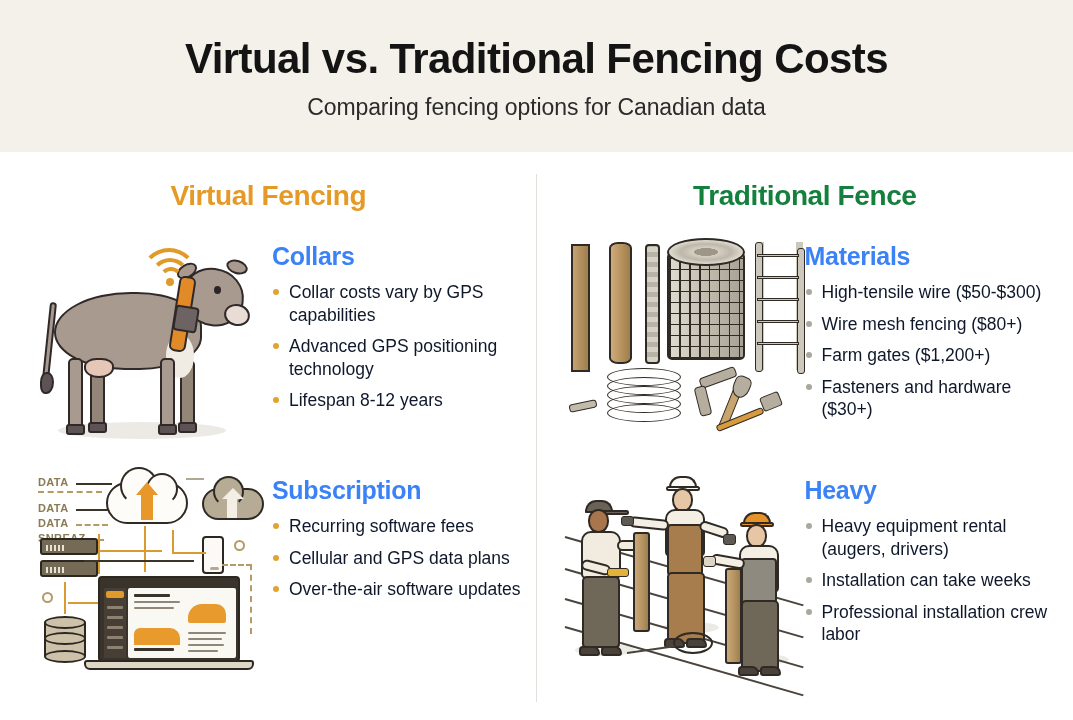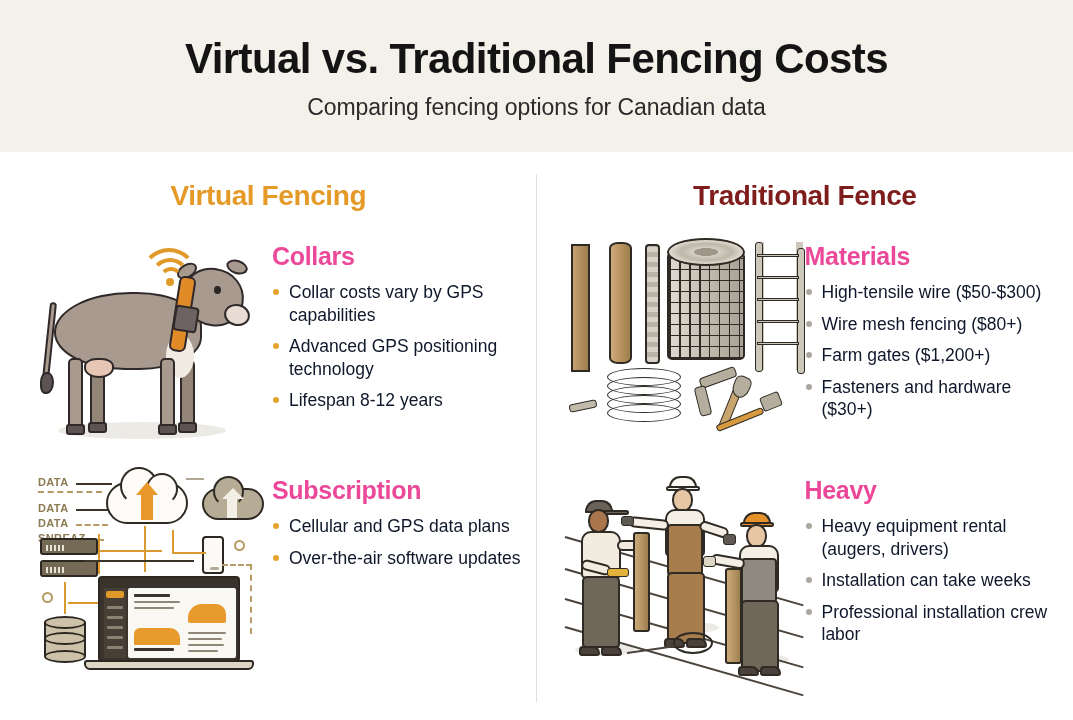--- a/index.html
+++ b/index.html
@@ -49,37 +49,37 @@
     background: #e2e0da;
   }
 
   .col-title {
     position: absolute; top: 28px;
     width: 100%; text-align: center;
     font-size: 28px; font-weight: 700;
     letter-spacing: -0.4px;
   }
   .col-title.virtual { color: #e59a28; }
-  .col-title.traditional { color: #7f1d1d; }
+  .col-title.traditional { color: #15803d; }
 
   
   .block {
     position: absolute;
     display: flex; align-items: flex-start;
   }
   .block.b1 { top: 78px; }
   .block.b2 { top: 312px; }
   .illus {
     position: relative; flex: 0 0 auto;
     width: 248px; height: 205px;
   }
   .text-col { flex: 1 1 auto; padding-top: 12px; }
   .sec-heading {
     font-size: 25px; font-weight: 700;
-    color: #ec4899; letter-spacing: -0.3px;
+    color: #3b82f6; letter-spacing: -0.3px;
     margin-bottom: 10px;
   }
   ul.bullets { list-style: none; }
   ul.bullets li {
     position: relative;
     padding-left: 17px;
     margin-bottom: 9px;
     font-size: 17.5px;
     line-height: 1.29;
     color: #0f172a;
@@ -567,20 +567,21 @@
               <div class="txt-line" style="left:60px; top:50px; width:34px;"></div>
               <div class="txt-line" style="left:60px; top:56px; width:36px;"></div>
               <div class="txt-line" style="left:60px; top:62px; width:30px;"></div>
             </div>
           </div>
           <div class="laptop-base"></div>
         </div>
         <div class="text-col">
           <div class="sec-heading">Subscription</div>
           <ul class="bullets">
+            <li>Recurring software fees</li>
             <li>Cellular and GPS data plans</li>
             <li>Over-the-air software updates</li>
           </ul>
         </div>
       </div>
     </div>
 
     <div class="col traditional-col">
       <div class="col-title traditional">Traditional Fence</div>
 

